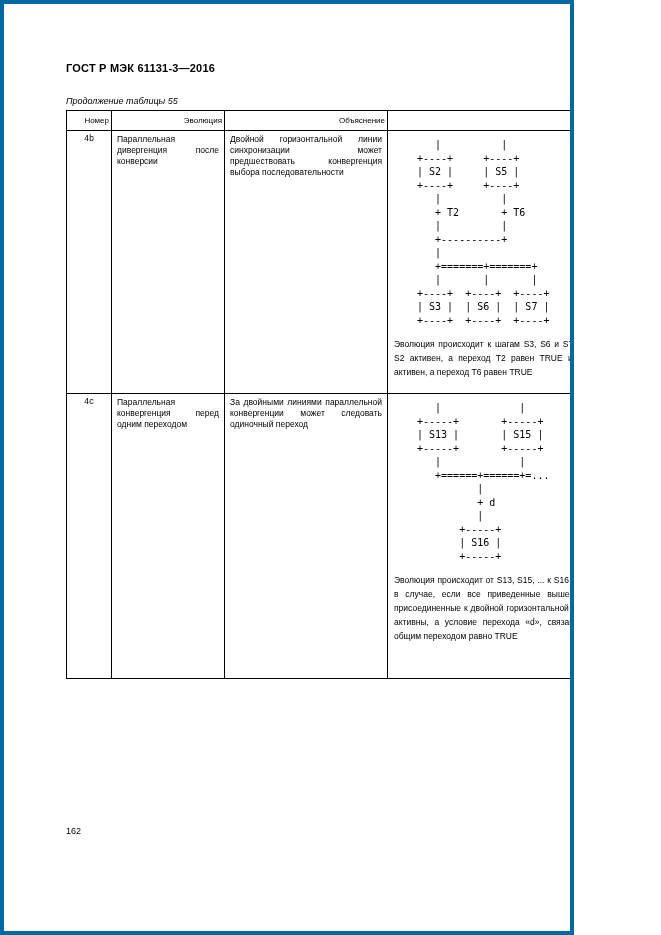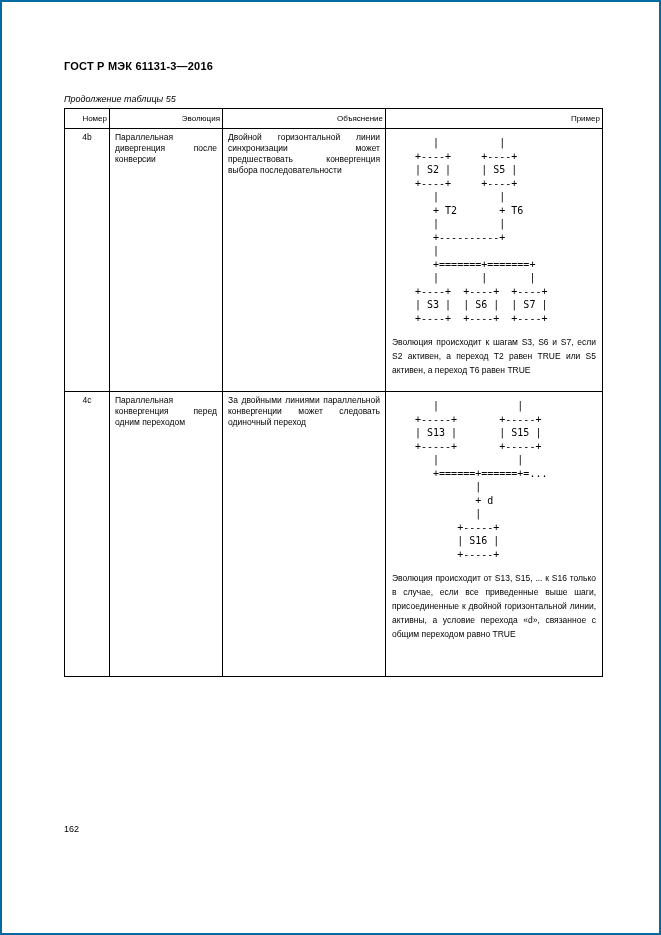--- a/index.html
+++ b/index.html
@@ -4,24 +4,24 @@
 <style>
   html, body {
     margin: 0;
     padding: 0;
     background: #ffffff;
     font-family: "Liberation Sans", sans-serif;
     color: #000;
   }
   .page {
     position: relative;
-    width: 661px;
+    width: 574px;
     height: 935px;
     background: #ffffff;
-    border: 2px solid #0369a1;
+    border: 4px solid #0369a1;
     box-sizing: border-box;
     overflow: hidden;
   }
   .doc-header {
     position: absolute;
     left: 62px;
     top: 58px;
     font-size: 11px;
     font-weight: bold;
     letter-spacing: 0.2px;
@@ -53,20 +53,21 @@
     font-weight: normal;
     text-align: right;
     font-size: 8px;
     padding: 4px 2px;
     height: 10px;
     vertical-align: middle;
   }
   td.num {
     text-align: center;
     padding-top: 5px;
+    font-family: Liberation Mono, monospace;
   }
   td.desc, td.expl {
     text-align: justify;
     padding-top: 5px;
     margin-top: 32px;
   }
   .row-4b > td { height: 256px; }
   .row-4c > td { height: 278px; }
   pre.art {
     font-family: "DejaVu Sans Mono", monospace;

